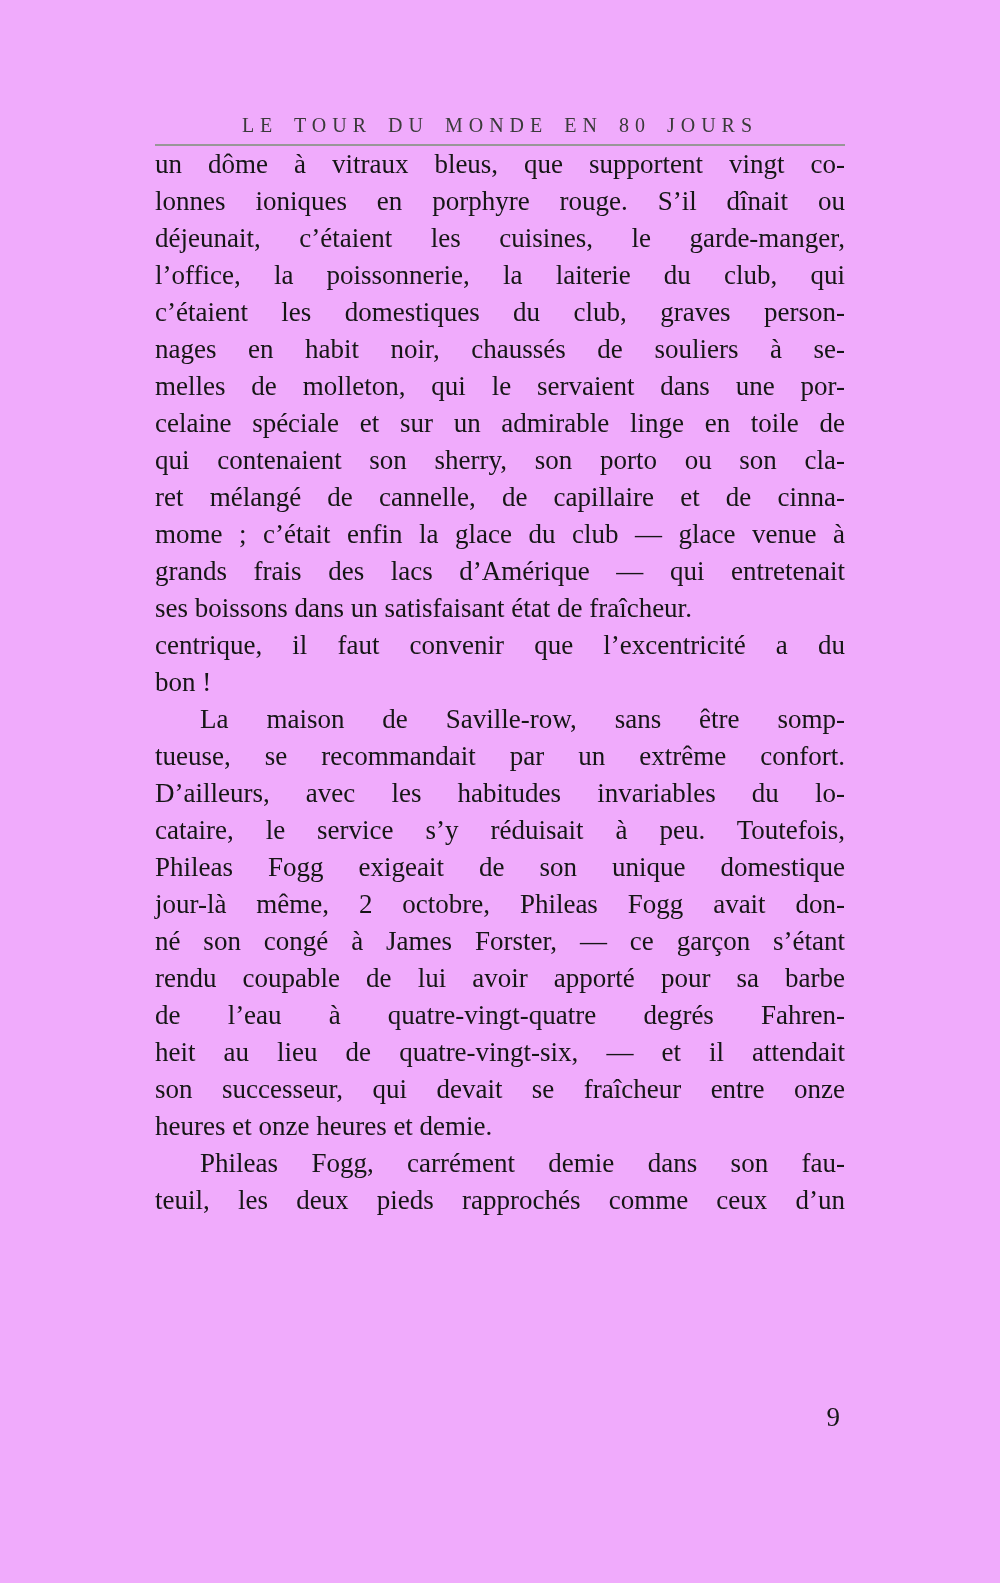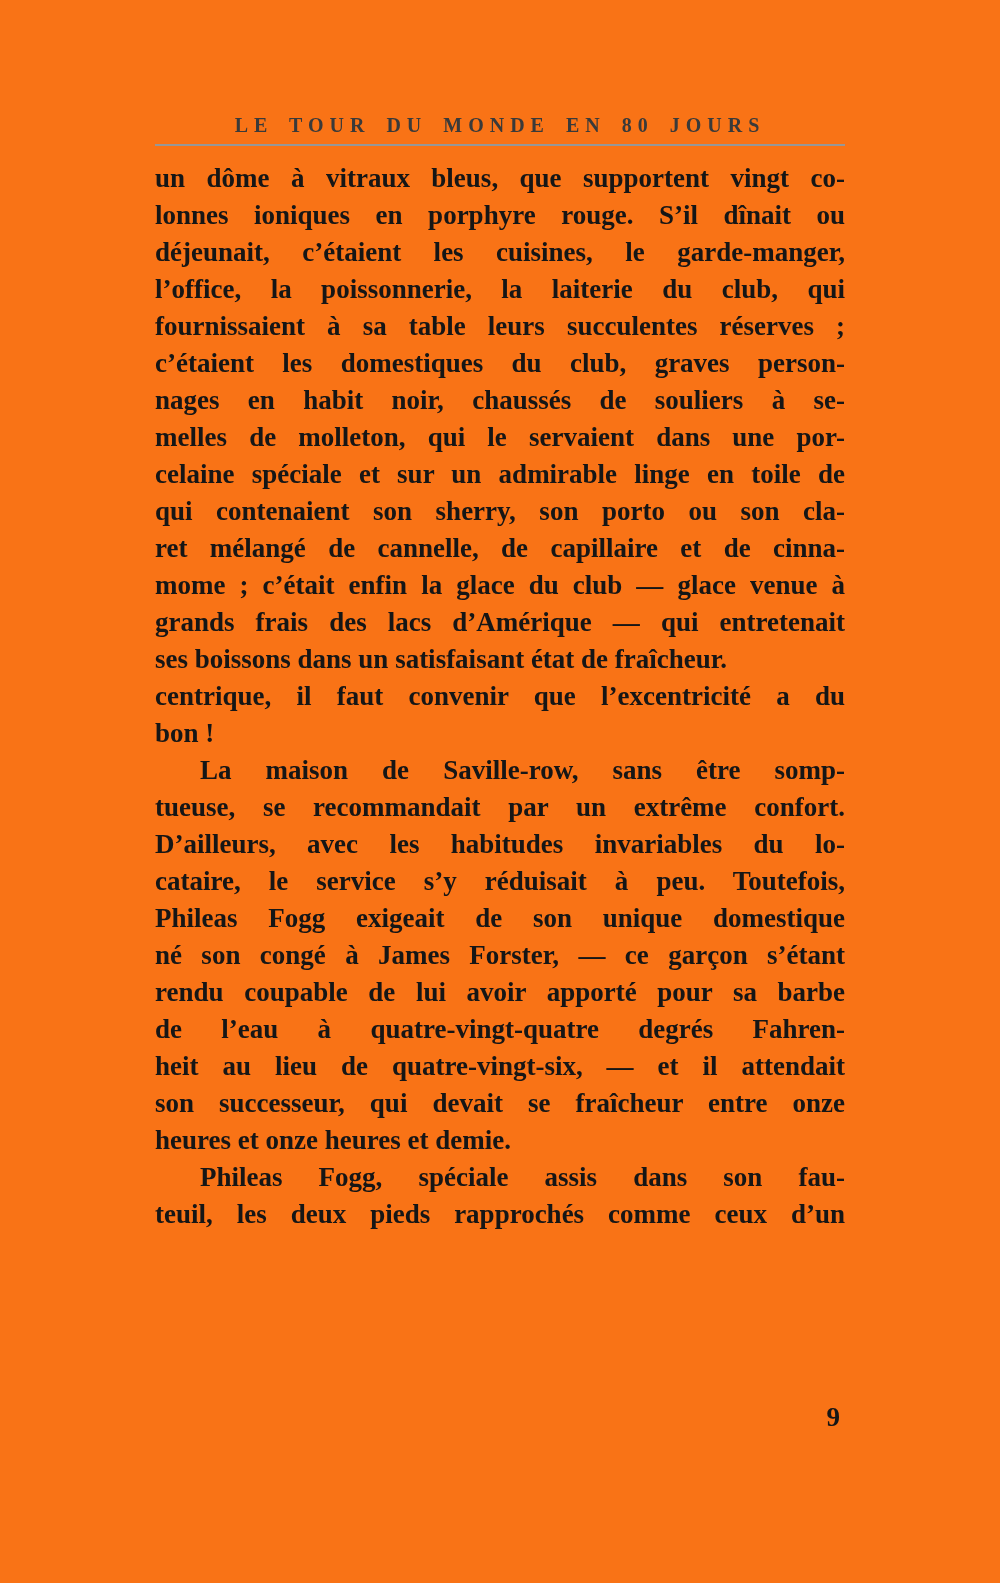--- a/index.html
+++ b/index.html
@@ -4,25 +4,24 @@
 <style>
   html, body {
     margin: 0;
     padding: 0;
     background: #ffffff;
   }
   .page {
     position: relative;
     width: 1000px;
     height: 1583px;
-    background: #f97316;
+    background: #f0abfc;
     color: #161616;
     font-family: "Liberation Serif", "DejaVu Serif", serif;
     overflow: hidden;
-    font-weight: bold;
   }
   .content {
     width: 690px;
     margin: 0 auto;
   }
   .page-header {
     padding-top: 114px;
   }
   .running-head {
     text-align: center;
@@ -31,21 +30,20 @@
     word-spacing: 5px;
     color: #3a3a3a;
     white-space: nowrap;
   }
   .header-rule {
     margin-top: 7px;
     height: 0;
     border-top: 2px solid #979797;
   }
   .body-text {
-    margin-top: 14px;
     font-size: 27px;
     line-height: 37px;
   }
   .line {
     text-align: justify;
     text-align-last: justify;
     text-justify: inter-word;
   }
   .line.para-end {
     text-align-last: left;
@@ -69,48 +67,48 @@
     <header class="page-header">
       <div class="running-head">LE TOUR DU MONDE EN 80 JOURS</div>
       <div class="header-rule"></div>
     </header>
     <main class="body-text">
         <div class="paragraph">
           <div class="line">un dôme à vitraux bleus, que supportent vingt co-</div>
           <div class="line">lonnes ioniques en porphyre rouge. S’il dînait ou</div>
           <div class="line">déjeunait, c’étaient les cuisines, le garde-manger,</div>
           <div class="line">l’office, la poissonnerie, la laiterie du club, qui</div>
-          <div class="line">fournissaient à sa table leurs succulentes réserves ;</div>
           <div class="line">c’étaient les domestiques du club, graves person-</div>
           <div class="line">nages en habit noir, chaussés de souliers à se-</div>
           <div class="line">melles de molleton, qui le servaient dans une por-</div>
           <div class="line">celaine spéciale et sur un admirable linge en toile de</div>
           <div class="line">qui contenaient son sherry, son porto ou son cla-</div>
           <div class="line">ret mélangé de cannelle, de capillaire et de cinna-</div>
           <div class="line">mome ; c’était enfin la glace du club — glace venue à</div>
           <div class="line">grands frais des lacs d’Amérique — qui entretenait</div>
           <div class="line para-end">ses boissons dans un satisfaisant état de fraîcheur.</div>
         </div>
         <div class="paragraph">
           <div class="line">centrique, il faut convenir que l’excentricité a du</div>
           <div class="line para-end">bon !</div>
         </div>
         <div class="paragraph">
           <div class="line indent">La maison de Saville-row, sans être somp-</div>
           <div class="line">tueuse, se recommandait par un extrême confort.</div>
           <div class="line">D’ailleurs, avec les habitudes invariables du lo-</div>
           <div class="line">cataire, le service s’y réduisait à peu. Toutefois,</div>
           <div class="line">Phileas Fogg exigeait de son unique domestique</div>
+          <div class="line">jour-là même, 2 octobre, Phileas Fogg avait don-</div>
           <div class="line">né son congé à James Forster, — ce garçon s’étant</div>
           <div class="line">rendu coupable de lui avoir apporté pour sa barbe</div>
           <div class="line">de l’eau à quatre-vingt-quatre degrés Fahren-</div>
           <div class="line">heit au lieu de quatre-vingt-six, — et il attendait</div>
           <div class="line">son successeur, qui devait se fraîcheur entre onze</div>
           <div class="line para-end">heures et onze heures et demie.</div>
         </div>
         <div class="paragraph">
-          <div class="line indent">Phileas Fogg, spéciale assis dans son fau-</div>
+          <div class="line indent">Phileas Fogg, carrément demie dans son fau-</div>
           <div class="line">teuil, les deux pieds rapprochés comme ceux d’un</div>
         </div>
       </main>
   </div>
   <div class="page-number">9</div>
 </div>
 
 </body></html>

